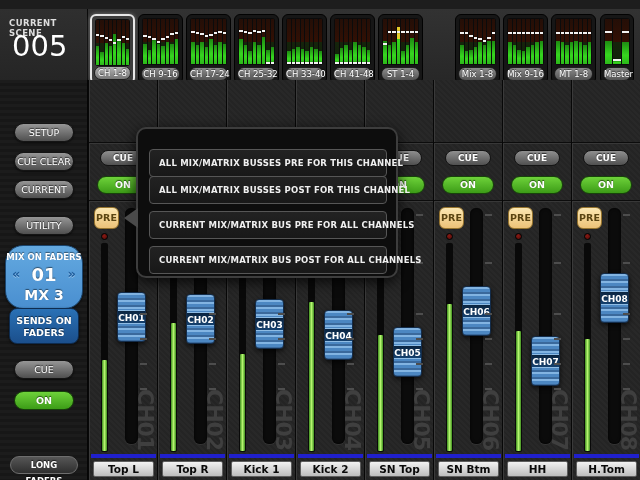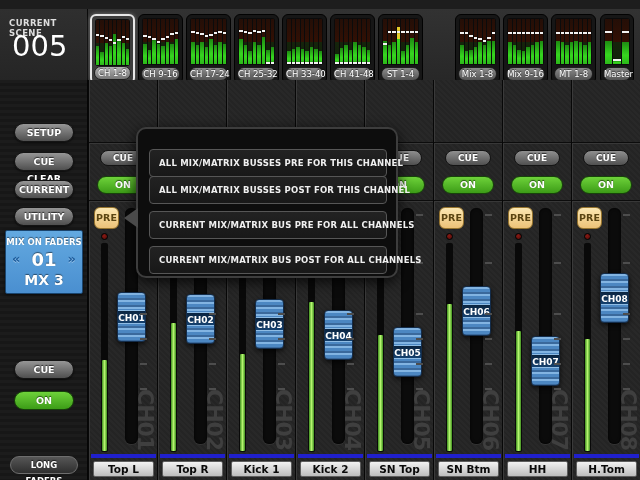--- a/index.html
+++ b/index.html
@@ -46,25 +46,25 @@
   .mblock.selected .mtab { background:linear-gradient(180deg,#b2b2b2,#767676); }
   
   #sidebar {
     position:absolute; left:0; top:80px; width:88px; height:400px;
     background:repeating-linear-gradient(180deg,#1c1c1c 0 3px,#171717 3px 6px);
     border-right:1px solid #050505;
   }
   .side-pill {
     position:absolute; left:14px; width:60px; height:19px; border-radius:10px;
     background:linear-gradient(180deg,#969696,#4f4f4f); border:1px solid #141414;
-    color:#fff; font-size:9.5px; font-weight:bold; line-height:17px; text-align:center;
+    color:#fff; font-size:9.5px; font-weight:normal; line-height:17px; text-align:center;
     text-shadow:0 -1px 1px rgba(0,0,0,.7); box-shadow:0 1px 2px rgba(0,0,0,.6);
   }
   #mof-panel {
-    position:absolute; left:5px; top:150px; width:78px; height:64px; border-radius:2px;
+    position:absolute; left:5px; top:165px; width:78px; height:64px; border-radius:18px;
     background:linear-gradient(180deg,#63a9e0,#4a8fd0); border:1px solid #1a456e;
     color:#fff; text-align:center; box-shadow:0 1px 3px rgba(0,0,0,.6);
   }
   #mof-title { margin-top:6px; font-size:8.5px; font-weight:bold; text-shadow:0 -1px 1px rgba(0,0,0,.5); white-space:nowrap; }
   #mof-row { position:relative; height:24px; margin-top:1px; }
   .mof-chev { position:absolute; top:3px; font-size:13px; font-weight:bold; color:#1d5c9c; text-shadow:0 1px 0 rgba(255,255,255,.35); cursor:default; }
   #mof-prev { left:6px; } #mof-next { right:6px; }
   #mof-value { font-size:18px; font-weight:bold; line-height:24px; text-shadow:0 -1px 1px rgba(0,0,0,.5); }
   #mof-bus { font-size:14px; font-weight:bold; text-shadow:0 -1px 1px rgba(0,0,0,.5); }
   #sends-btn {
@@ -558,30 +558,34 @@
     <div class="mtab">Master</div>
   </div>
       </div>
   </div>
 
   <div id="sidebar">
     <div id="side-buttons">
         <div class="side-pill" style="top: 43px;">SETUP</div>
         <div class="side-pill" style="top: 72px;">CUE CLEAR</div>
         <div class="side-pill" style="top: 100px;">CURRENT</div>
-        <div class="side-pill" style="top: 127px;">UTILITY</div>
+        <div class="side-pill" style="top: 136px;">UTILITY</div>
       </div>
     <div id="mof-panel">
       <div id="mof-title">MIX ON FADERS</div>
       <div id="mof-row">
         <span class="mof-chev" id="mof-prev">«</span>
         <span id="mof-value">01</span>
         <span class="mof-chev" id="mof-next">»</span>
       </div>
       <div id="mof-bus">MX 3</div>
+    </div>
+    <div id="sends-btn">
+      <div>SENDS ON</div>
+      <div>FADERS</div>
     </div>
     <div class="side-pill" id="side-cue">CUE</div>
     <div id="side-on">ON</div>
     <div id="long-faders">LONG FADERS</div>
   </div>
 
   <div id="strips">
       <div class="strip" style="left: 88px;">
     <div class="hline" style="top:62px"></div>
     <div class="cue-btn">CUE</div>

